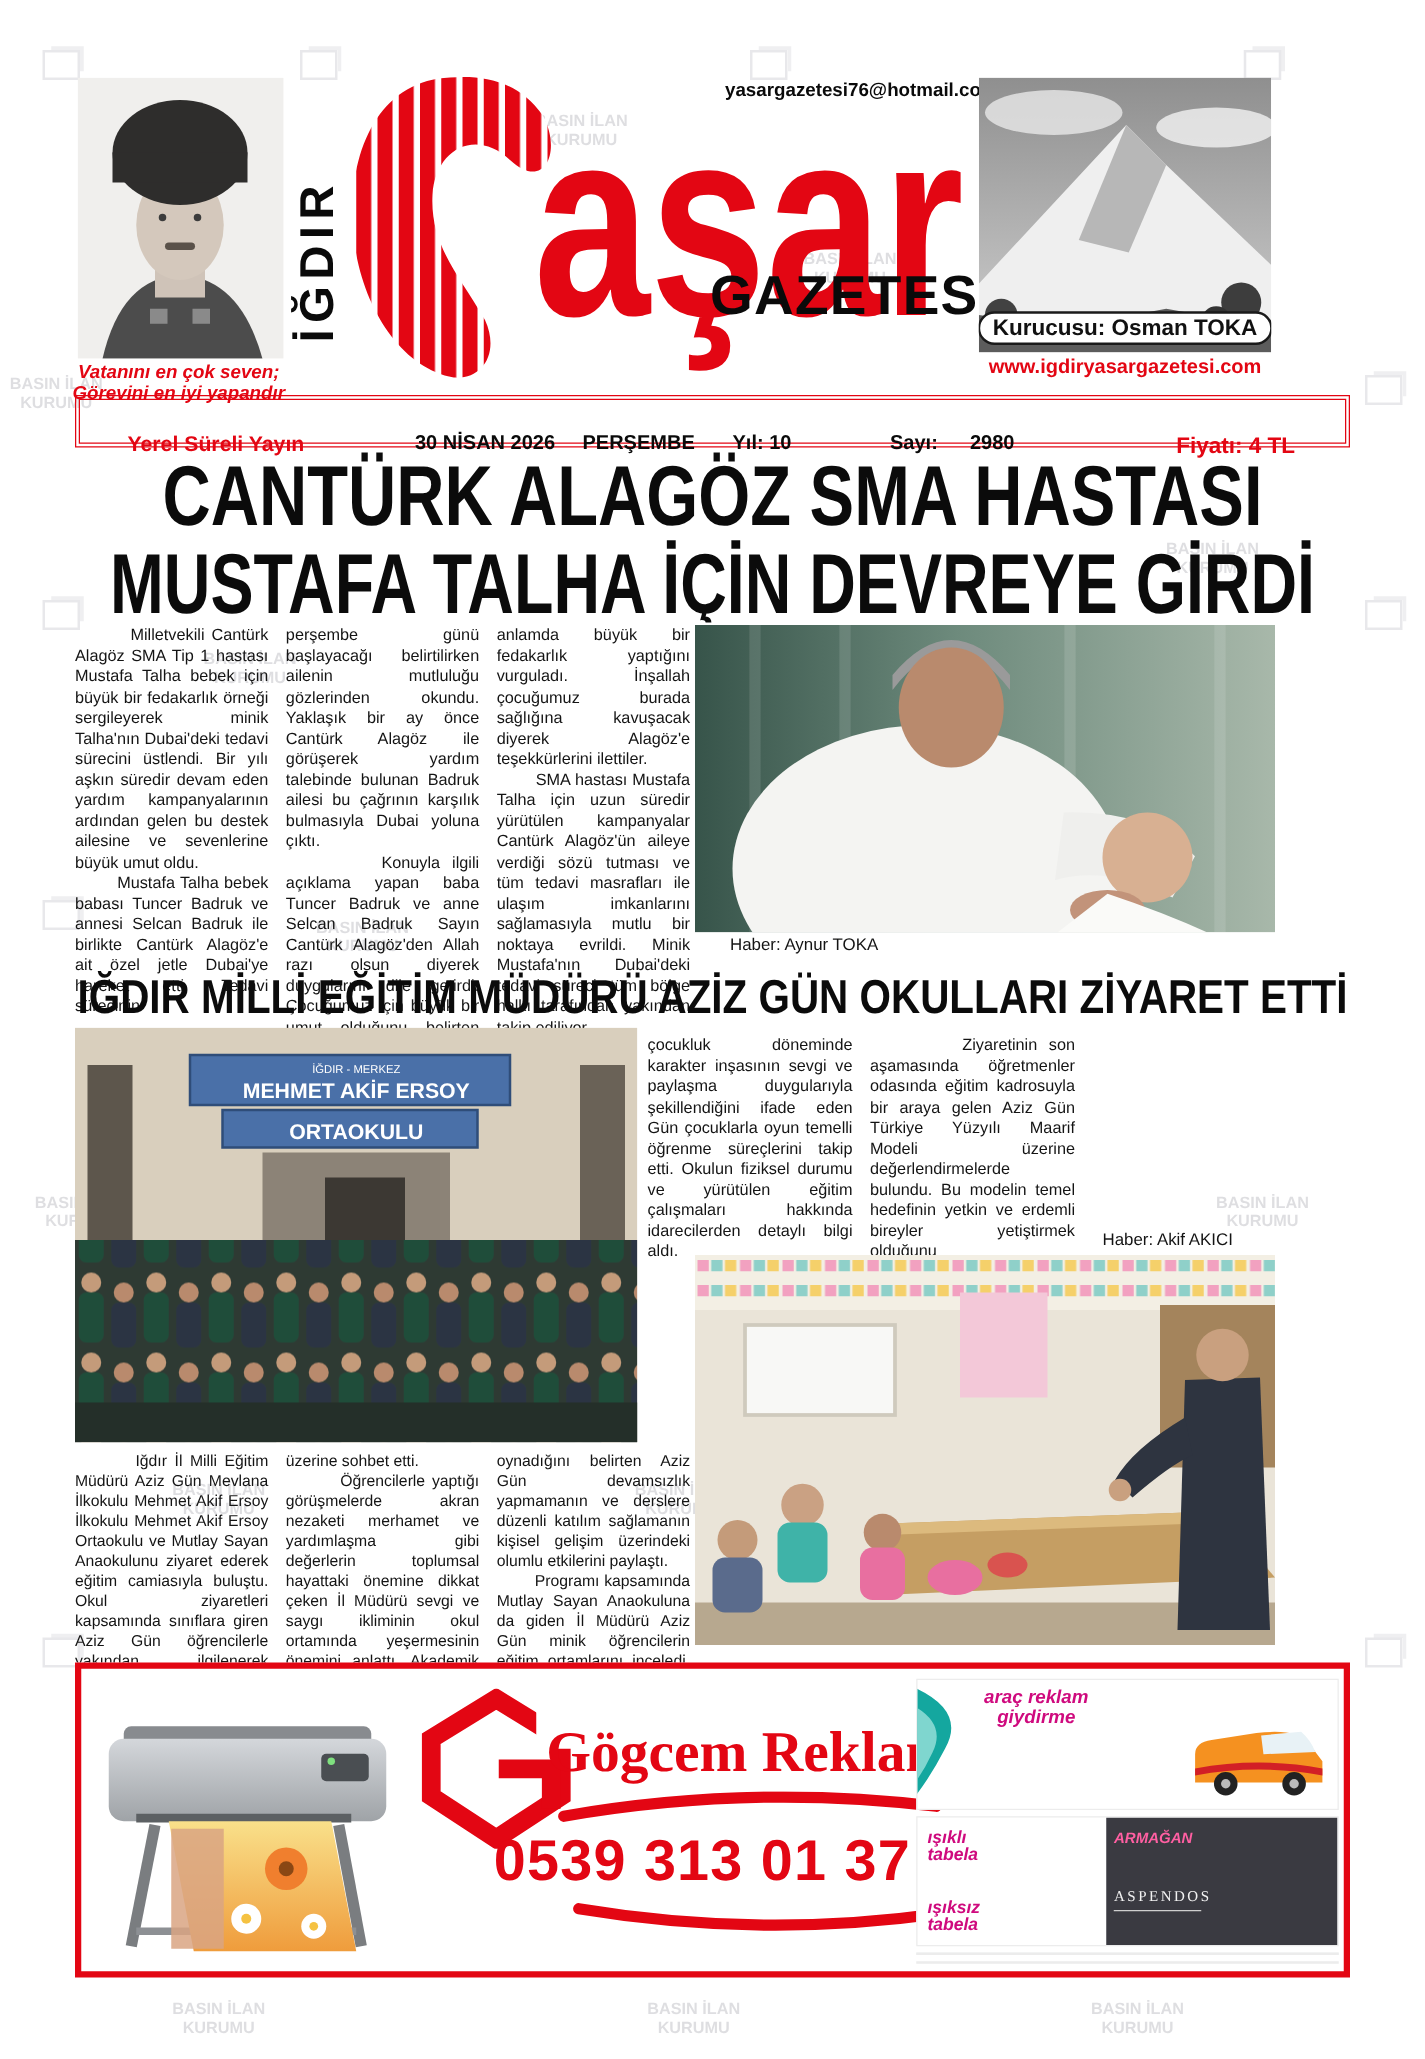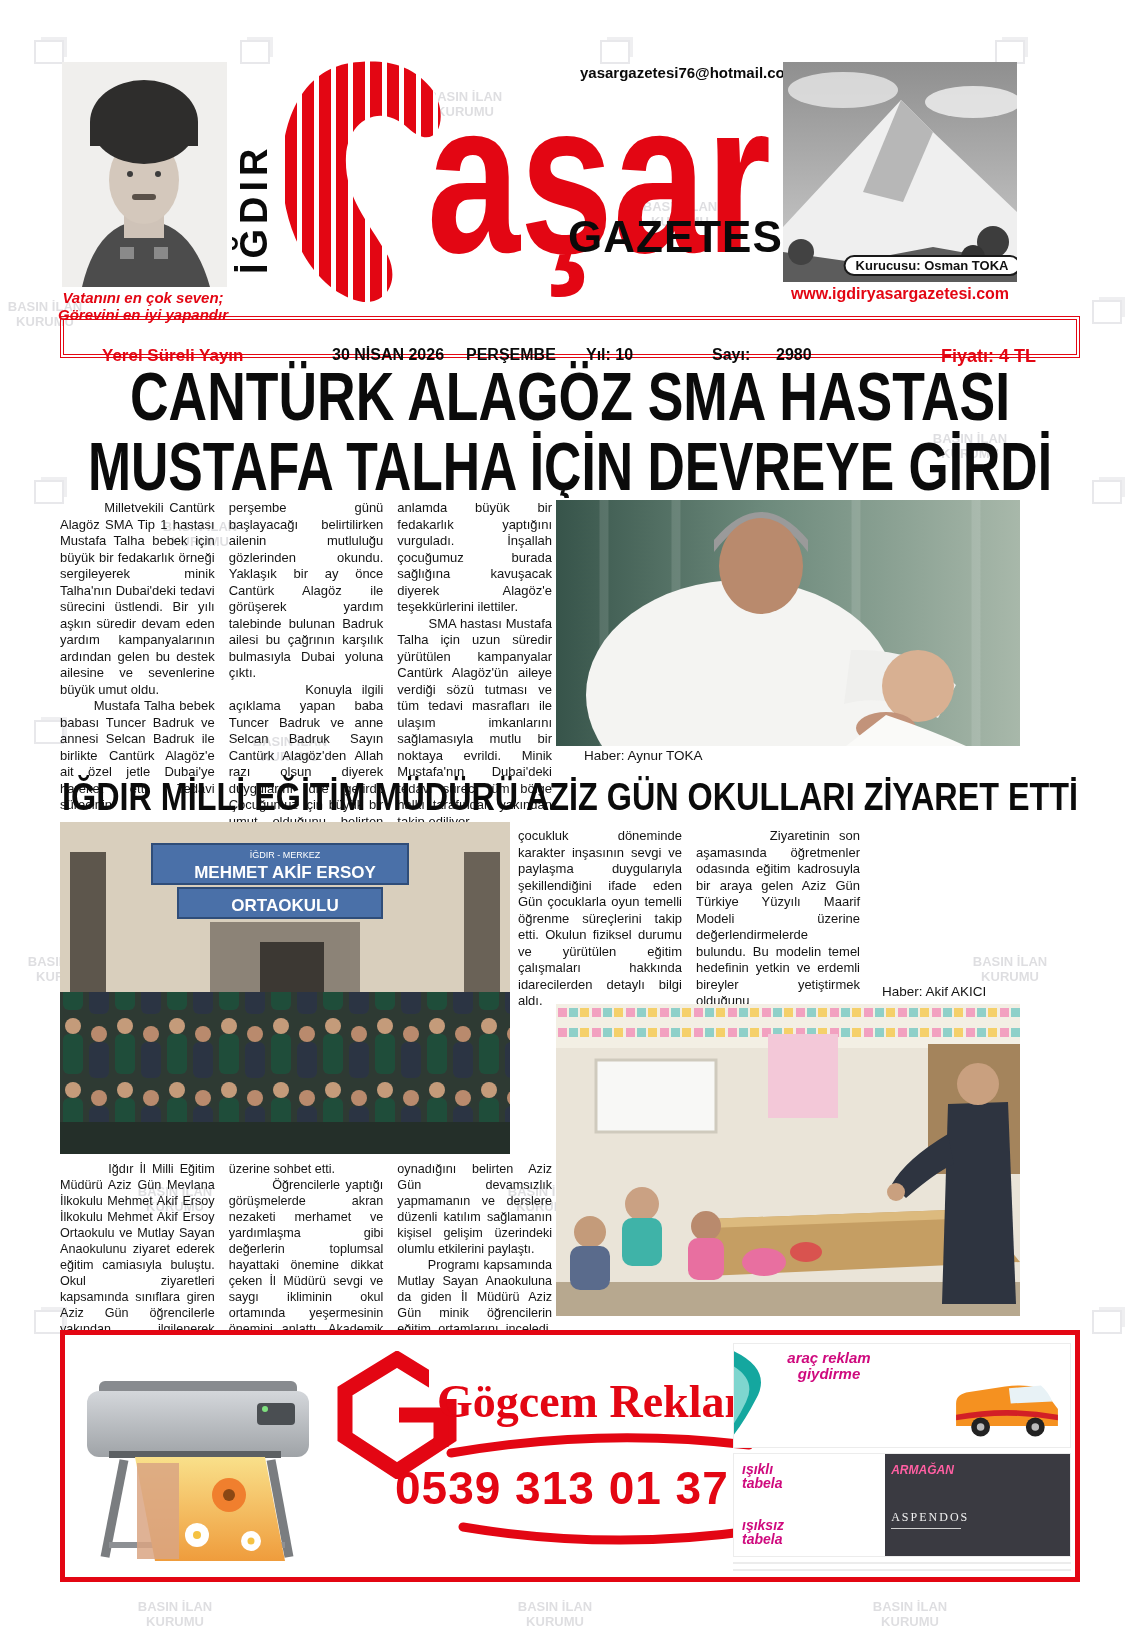--- a/index.html
+++ b/index.html
@@ -16,22 +16,22 @@
          color:#e30613;font-style:italic;font-weight:700;font-size:15px;line-height:1.15;}
   .igdir-vert{position:absolute;left:233px;top:92px;height:182px;writing-mode:vertical-rl;
          transform:rotate(180deg);font-size:38px;font-weight:800;letter-spacing:5px;color:#0a0a0a;}
   .email{position:absolute;left:580px;top:64px;font-size:15px;font-weight:700;color:#0a0a0a;}
   .gazetesi{position:absolute;left:568px;top:212px;font-size:44px;font-weight:800;
          letter-spacing:1px;color:#0a0a0a;}
   .tagline{position:absolute;left:415px;top:251px;width:332px;height:28px;background:#c6c6c6;
          color:#e30613;font-weight:700;font-size:19px;text-align:center;line-height:28px;}
   .mountain{position:absolute;left:783px;top:62px;width:234px;height:220px;overflow:hidden;}
   .founder-pill{position:absolute;left:50%;bottom:6px;transform:translateX(-50%);
-         background:#fff;border:2px solid #1a1a1a;border-radius:14px;font-size:13px;
-         font-weight:700;padding:1px 10px;white-space:nowrap;margin-left:32px;}
+         background:#fff;border:2px solid #1a1a1a;border-radius:14px;font-size:18px;
+         font-weight:700;padding:1px 10px;white-space:nowrap;}
   .website{position:absolute;left:783px;top:285px;width:234px;text-align:center;
          color:#e30613;font-weight:800;font-size:16px;}
   
   .infobar{position:absolute;left:60px;top:316px;width:1020px;height:42px;
          border:4px double #e30613;box-sizing:border-box;}
   .infobar span{position:absolute;top:26px;font-size:16px;font-weight:700;color:#0a0a0a;}
   
   .hl text{font-family:"Liberation Sans",sans-serif;font-weight:700;fill:#0b0b0b;}
   .logo-svg text{font-family:"Liberation Sans",sans-serif;font-weight:800;fill:#e30613;}
   

